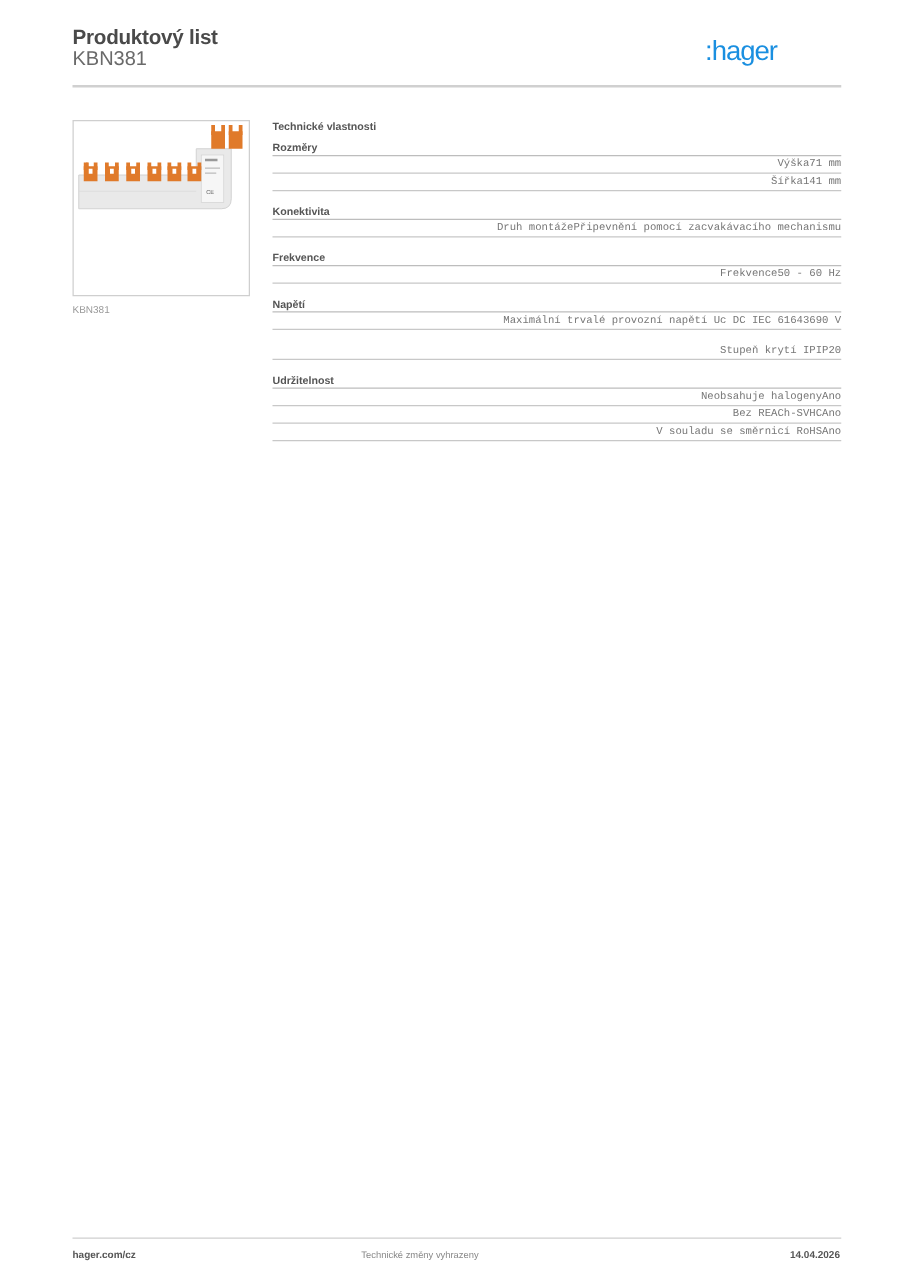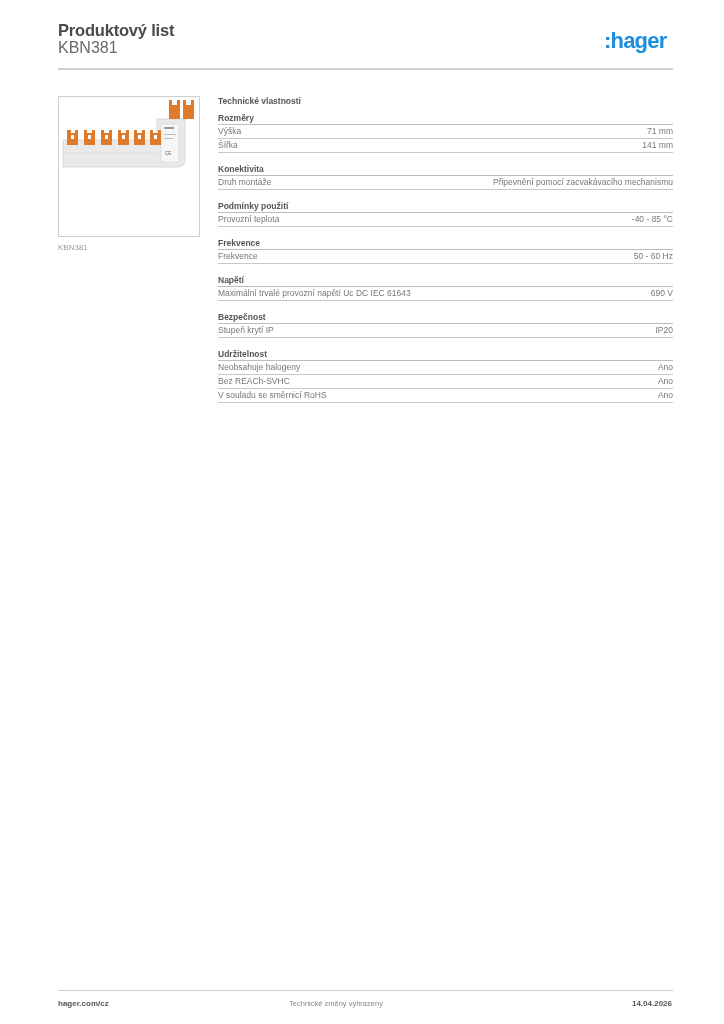--- a/index.html
+++ b/index.html
@@ -9,22 +9,22 @@
   }
   .header-title {
     position: absolute; left: 58px; top: 21px;
     font-size: 16.5px; font-weight: bold; color: #4a4a4a; letter-spacing: -0.2px;
   }
   .header-code {
     position: absolute; left: 58px; top: 39px;
     font-size: 16px; color: #6a6a6a;
   }
   .logo {
-    position: absolute; left: 604px; top: 28px;
-    font-size: 22px; font-weight: bold; color: #1a8fe0; letter-spacing: -0.8px;
+    position: absolute; left: 564px; top: 28px;
+    font-size: 22px; font-weight: normal; color: #1a8fe0; letter-spacing: -0.8px;
   }
   .header-rule {
     position: absolute; left: 58px; top: 68px; width: 615px; height: 2px; background: #d0d0d0;
   }
   .image-box {
     position: absolute; left: 58px; top: 96px; width: 142px; height: 141px;
     border: 1px solid #cfcfcf; box-sizing: border-box; background: #fff;
   }
   .image-caption {
     position: absolute; left: 58px; top: 243px; font-size: 8px; color: #999;
@@ -34,23 +34,24 @@
   }
   .specs-title {
     font-size: 8.5px; font-weight: bold; color: #555; height: 12px; margin-bottom: 4px;
   }
   .group { margin-bottom: 10px; }
   .group-title {
     font-size: 8.5px; font-weight: bold; color: #555;
     height: 12px; line-height: 12px; border-bottom: 1.5px solid #bdbdbd;
   }
   .row {
-    display: flex; justify-content: space-between;
+    display: flex; justify-content: flex-end;
     font-size: 8.5px; color: #777; height: 13px; line-height: 13px;
     border-bottom: 1px solid #c8c8c8;
+    font-family: Liberation Mono, monospace;
   }
   .row:last-child { border-bottom: 1.5px solid #c8c8c8; }
   .footer-rule {
     position: absolute; left: 58px; top: 990px; width: 615px; height: 1px; background: #cfcfcf;
   }
   .footer-left {
     position: absolute; left: 58px; top: 999px; font-size: 8px; font-weight: bold; color: #555;
   }
   .footer-center {
     position: absolute; left: 0; width: 672px; top: 999px; text-align: center; font-size: 7.5px; color: #888;
@@ -126,46 +127,38 @@
   </div>
 
   <div class="group">
     <div class="group-title">Konektivita</div>
     <div class="row">
         <span>Druh montáže</span>
         <span>Připevnění pomocí zacvakávacího mechanismu</span>
       </div>
   </div>
 
-  <div class="group">
-    <div class="group-title">Podmínky použití</div>
-    <div class="row">
-        <span>Provozní teplota</span>
-        <span>-40 - 85 °C</span>
-      </div>
-  </div>
 
   <div class="group">
     <div class="group-title">Frekvence</div>
     <div class="row">
         <span>Frekvence</span>
         <span>50 - 60 Hz</span>
       </div>
   </div>
 
   <div class="group">
     <div class="group-title">Napětí</div>
     <div class="row">
         <span>Maximální trvalé provozní napětí Uc DC IEC 61643</span>
         <span>690 V</span>
       </div>
   </div>
 
   <div class="group">
-    <div class="group-title">Bezpečnost</div>
     <div class="row">
         <span>Stupeň krytí IP</span>
         <span>IP20</span>
       </div>
   </div>
 
   <div class="group">
     <div class="group-title">Udržitelnost</div>
     <div class="row">
         <span>Neobsahuje halogeny</span>

